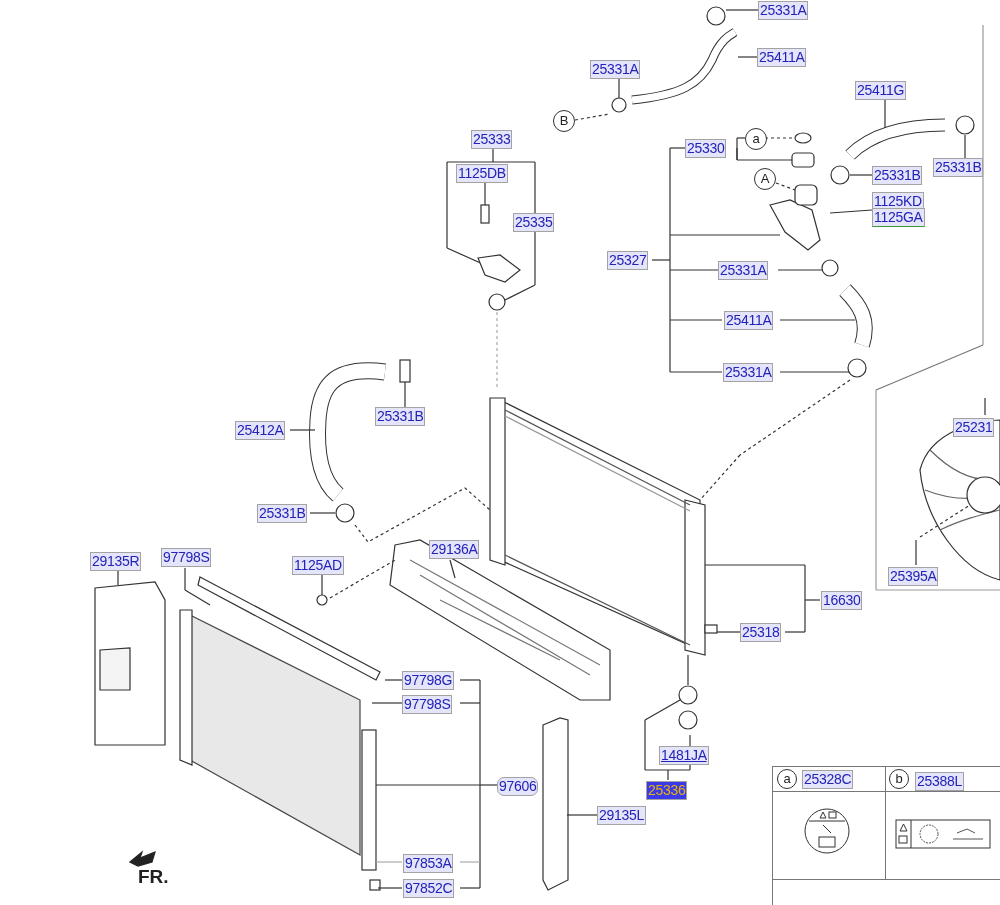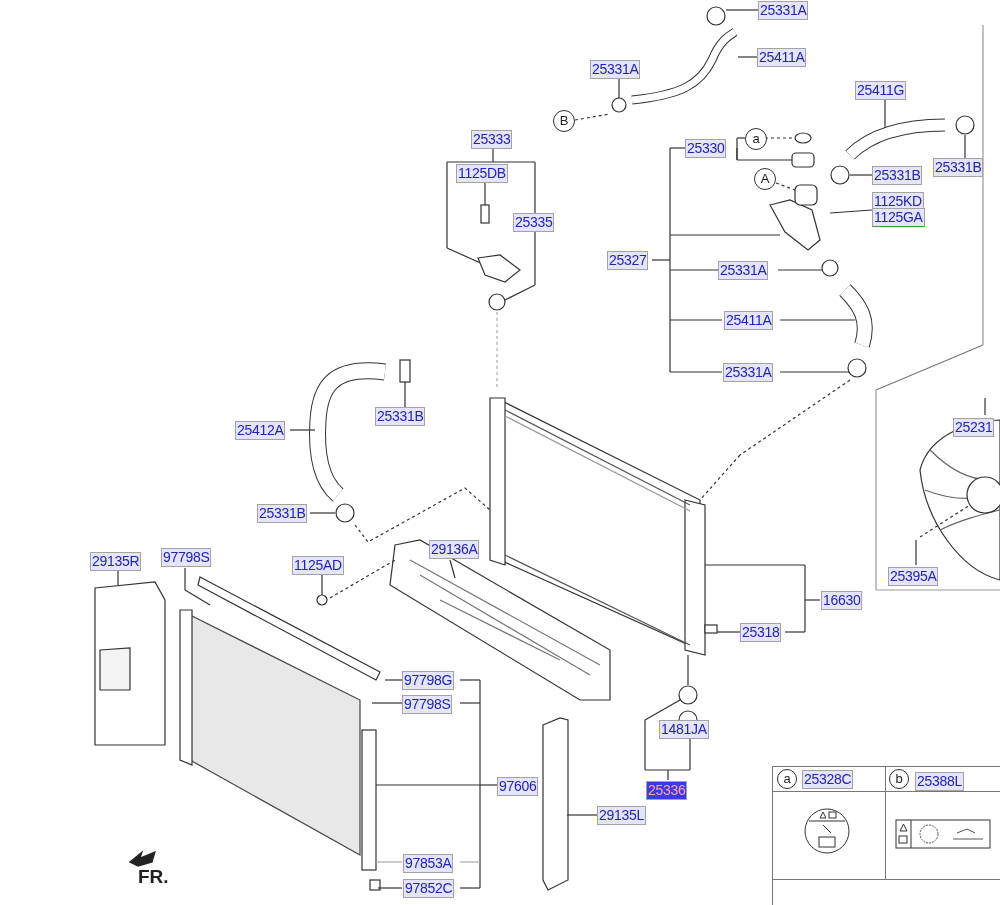--- a/index.html
+++ b/index.html
@@ -2,21 +2,21 @@
 <html><head>
 <meta charset="utf-8">
 <style>
   html, body { margin:0; padding:0; background:#ffffff; }
   body { width:1000px; height:905px; position:relative; overflow:hidden;
          font-family:"Liberation Sans", sans-serif; }
   #diagram { position:absolute; left:0; top:0; width:1000px; height:905px; }
   .lbl { position:absolute; height:17px; line-height:17px; font-size:14px;
          color:#2323b8; background:#e4e4fb; border:1px solid #a3a3a3;
          padding:0 1px; white-space:nowrap; letter-spacing:-0.3px; cursor:pointer; }
-  .lbl.sel { background:#3a3ae8; color:#fca5a5; }
+  .lbl.sel { background:#3a3ae8; color:#eab308; }
   .lbl.green { border-bottom:1px solid #3a9a3a; }
   .circ { position:absolute; width:20px; height:20px; border:1px solid #333;
           border-radius:50%; font-size:13px; line-height:20px; text-align:center; color:#222;
           background:#fff; }
   .fr { position:absolute; font-size:19px; font-weight:bold; color:#222; }
   .tbl { position:absolute; border:1px solid #777; background:#fff; }
 </style>
 </head>
 <body>
 
@@ -192,25 +192,25 @@
 <div class="lbl" style="left:292px;top:556px;">1125AD</div>
 <div class="lbl" style="left:429px;top:540px;">29136A</div>
 <div class="lbl" style="left:953px;top:378px;margin-top:40px;">25231</div>
 <div class="lbl" style="left:888px;top:567px;">25395A</div>
 <div class="lbl" style="left:821px;top:591px;">16630</div>
 <div class="lbl" style="left:740px;top:623px;">25318</div>
 <div class="lbl" style="left:90px;top:552px;">29135R</div>
 <div class="lbl" style="left:161px;top:548px;">97798S</div>
 <div class="lbl" style="left:402px;top:671px;text-align:center;">97798G</div>
 <div class="lbl" style="left:402px;top:695px;">97798S</div>
-<div class="lbl" style="left:497px;top:777px;">97606</div>
+<div class="lbl" style="left:497px;top:777px;border-radius:7px;">97606</div>
 <div class="lbl" style="left:403px;top:854px;">97853A</div>
 <div class="lbl" style="left:403px;top:879px;">97852C</div>
 <div class="lbl" style="left:597px;top:806px;">29135L</div>
-<div class="lbl" style="left:659px;top:720px;">1481JA</div>
+<div class="lbl" style="left:659px;top:746px;text-decoration:underline;">1481JA</div>
 <div class="lbl sel" style="left:646px;top:781px;">25336</div>
 
 <div class="fr" style="left:94px;top:866px;margin-left:44px;">FR.</div>
 <span style="position:absolute;left:128px;top:850px;width:28px;height:16px;"></span>
 
 <div class="tbl" style="left:772px;top:766px;width:228px;height:138px;">
   <div style="position:absolute;left:0;top:24px;width:228px;border-top:1px solid #777;"></div>
   <div style="position:absolute;left:112px;top:0;height:112px;border-left:1px solid #777;"></div>
   <div style="position:absolute;left:0;top:112px;width:228px;border-top:1px solid #777;"></div>
 

